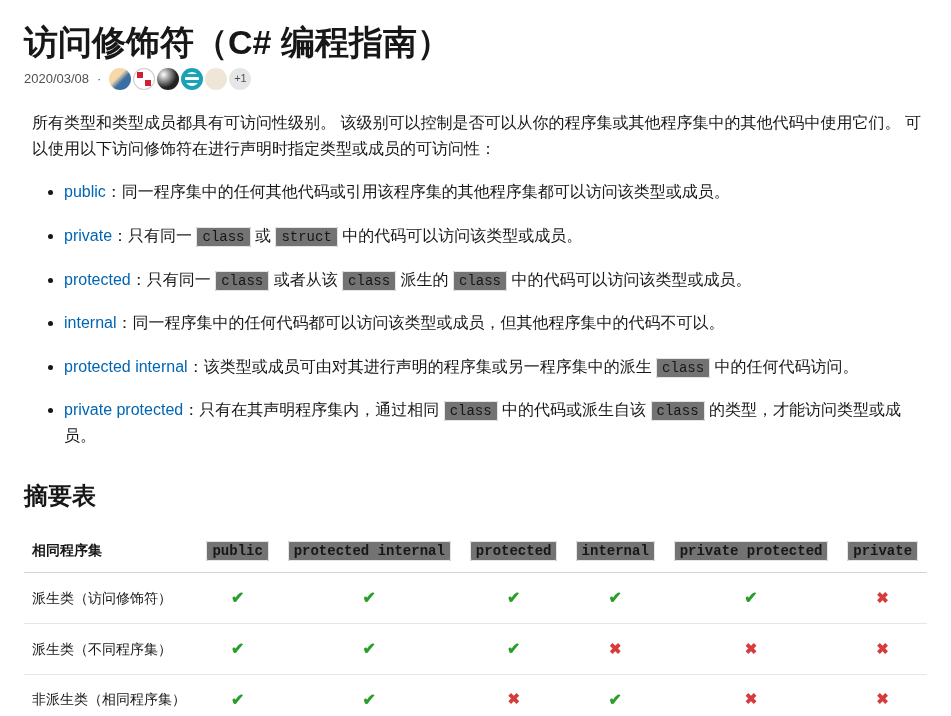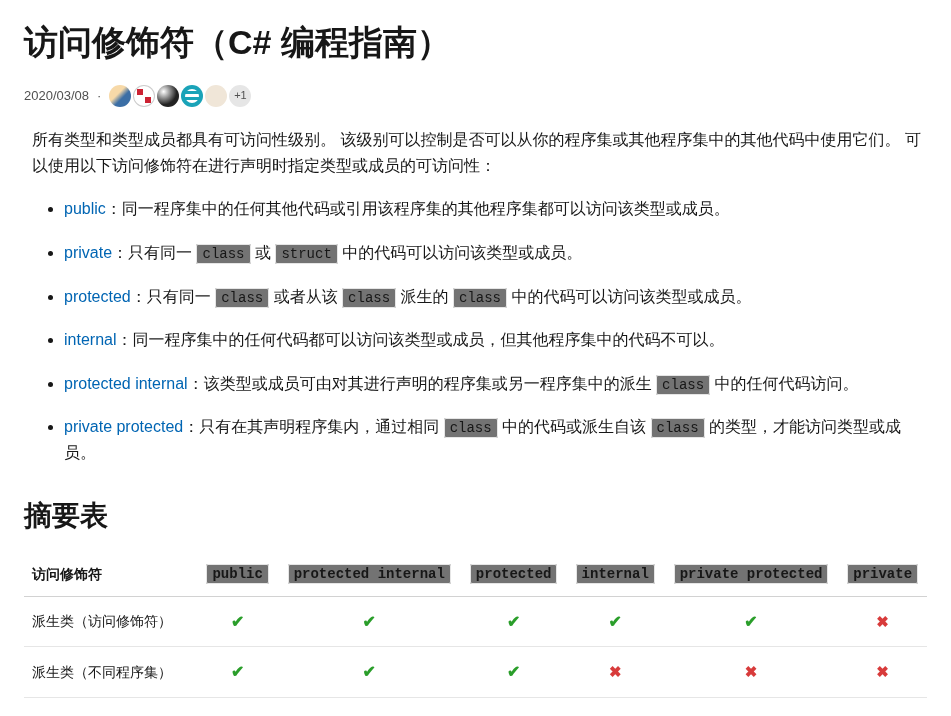--- a/index.html
+++ b/index.html
@@ -9,21 +9,21 @@
     color: #171717;
     font-size: 16px;
     line-height: 1.6;
     width: 951px;
     box-sizing: border-box;
     position: relative;
   }
   h1 {
     font-size: 34px;
     font-weight: 600;
-    margin: 0 0 21px 0;
+    margin: 0 0 4px 0;
     line-height: 1.3;
   }
   .meta {
     display: flex;
     align-items: center;
     gap: 8px;
     margin-bottom: 20px;
     color: #505050;
     font-size: 13px;
   }
@@ -76,21 +76,21 @@
   code {
     font-family: Consolas, "Courier New", monospace;
     background: #737373;
     border: 1px solid #e6e6e6;
     border-radius: 2px;
     padding: 1px 5px;
     font-size: 14px;
     color: #171717;
   }
   h2 {
-    font-size: 28px;
+    font-size: 24px;
     font-weight: 600;
     margin: 24px 0 14px 0;
   }
   table {
     border-collapse: collapse;
     width: 100%;
     font-size: 14px;
   }
   th {
     text-align: left;
@@ -146,21 +146,21 @@
     <li><span class="link">internal</span>：同一程序集中的任何代码都可以访问该类型或成员，但其他程序集中的代码不可以。</li>
     <li><span class="link">protected internal</span>：该类型或成员可由对其进行声明的程序集或另一程序集中的派生 <code>class</code> 中的任何代码访问。</li>
     <li><span class="link">private protected</span>：只有在其声明程序集内，通过相同 <code>class</code> 中的代码或派生自该 <code>class</code> 的类型，才能访问类型或成员。</li>
   </ul>
 
 <h2>摘要表</h2>
 
 <table>
   <thead>
     <tr id="thead-row">
-        <th>访问修饰符</th>
+        <th>相同程序集</th>
         <th class="center"><code>public</code></th>
         <th class="center"><code>protected internal</code></th>
         <th class="center"><code>protected</code></th>
         <th class="center"><code>internal</code></th>
         <th class="center"><code>private protected</code></th>
         <th class="center"><code>private</code></th>
       </tr>
   </thead>
   <tbody id="tbody">
       <tr>

